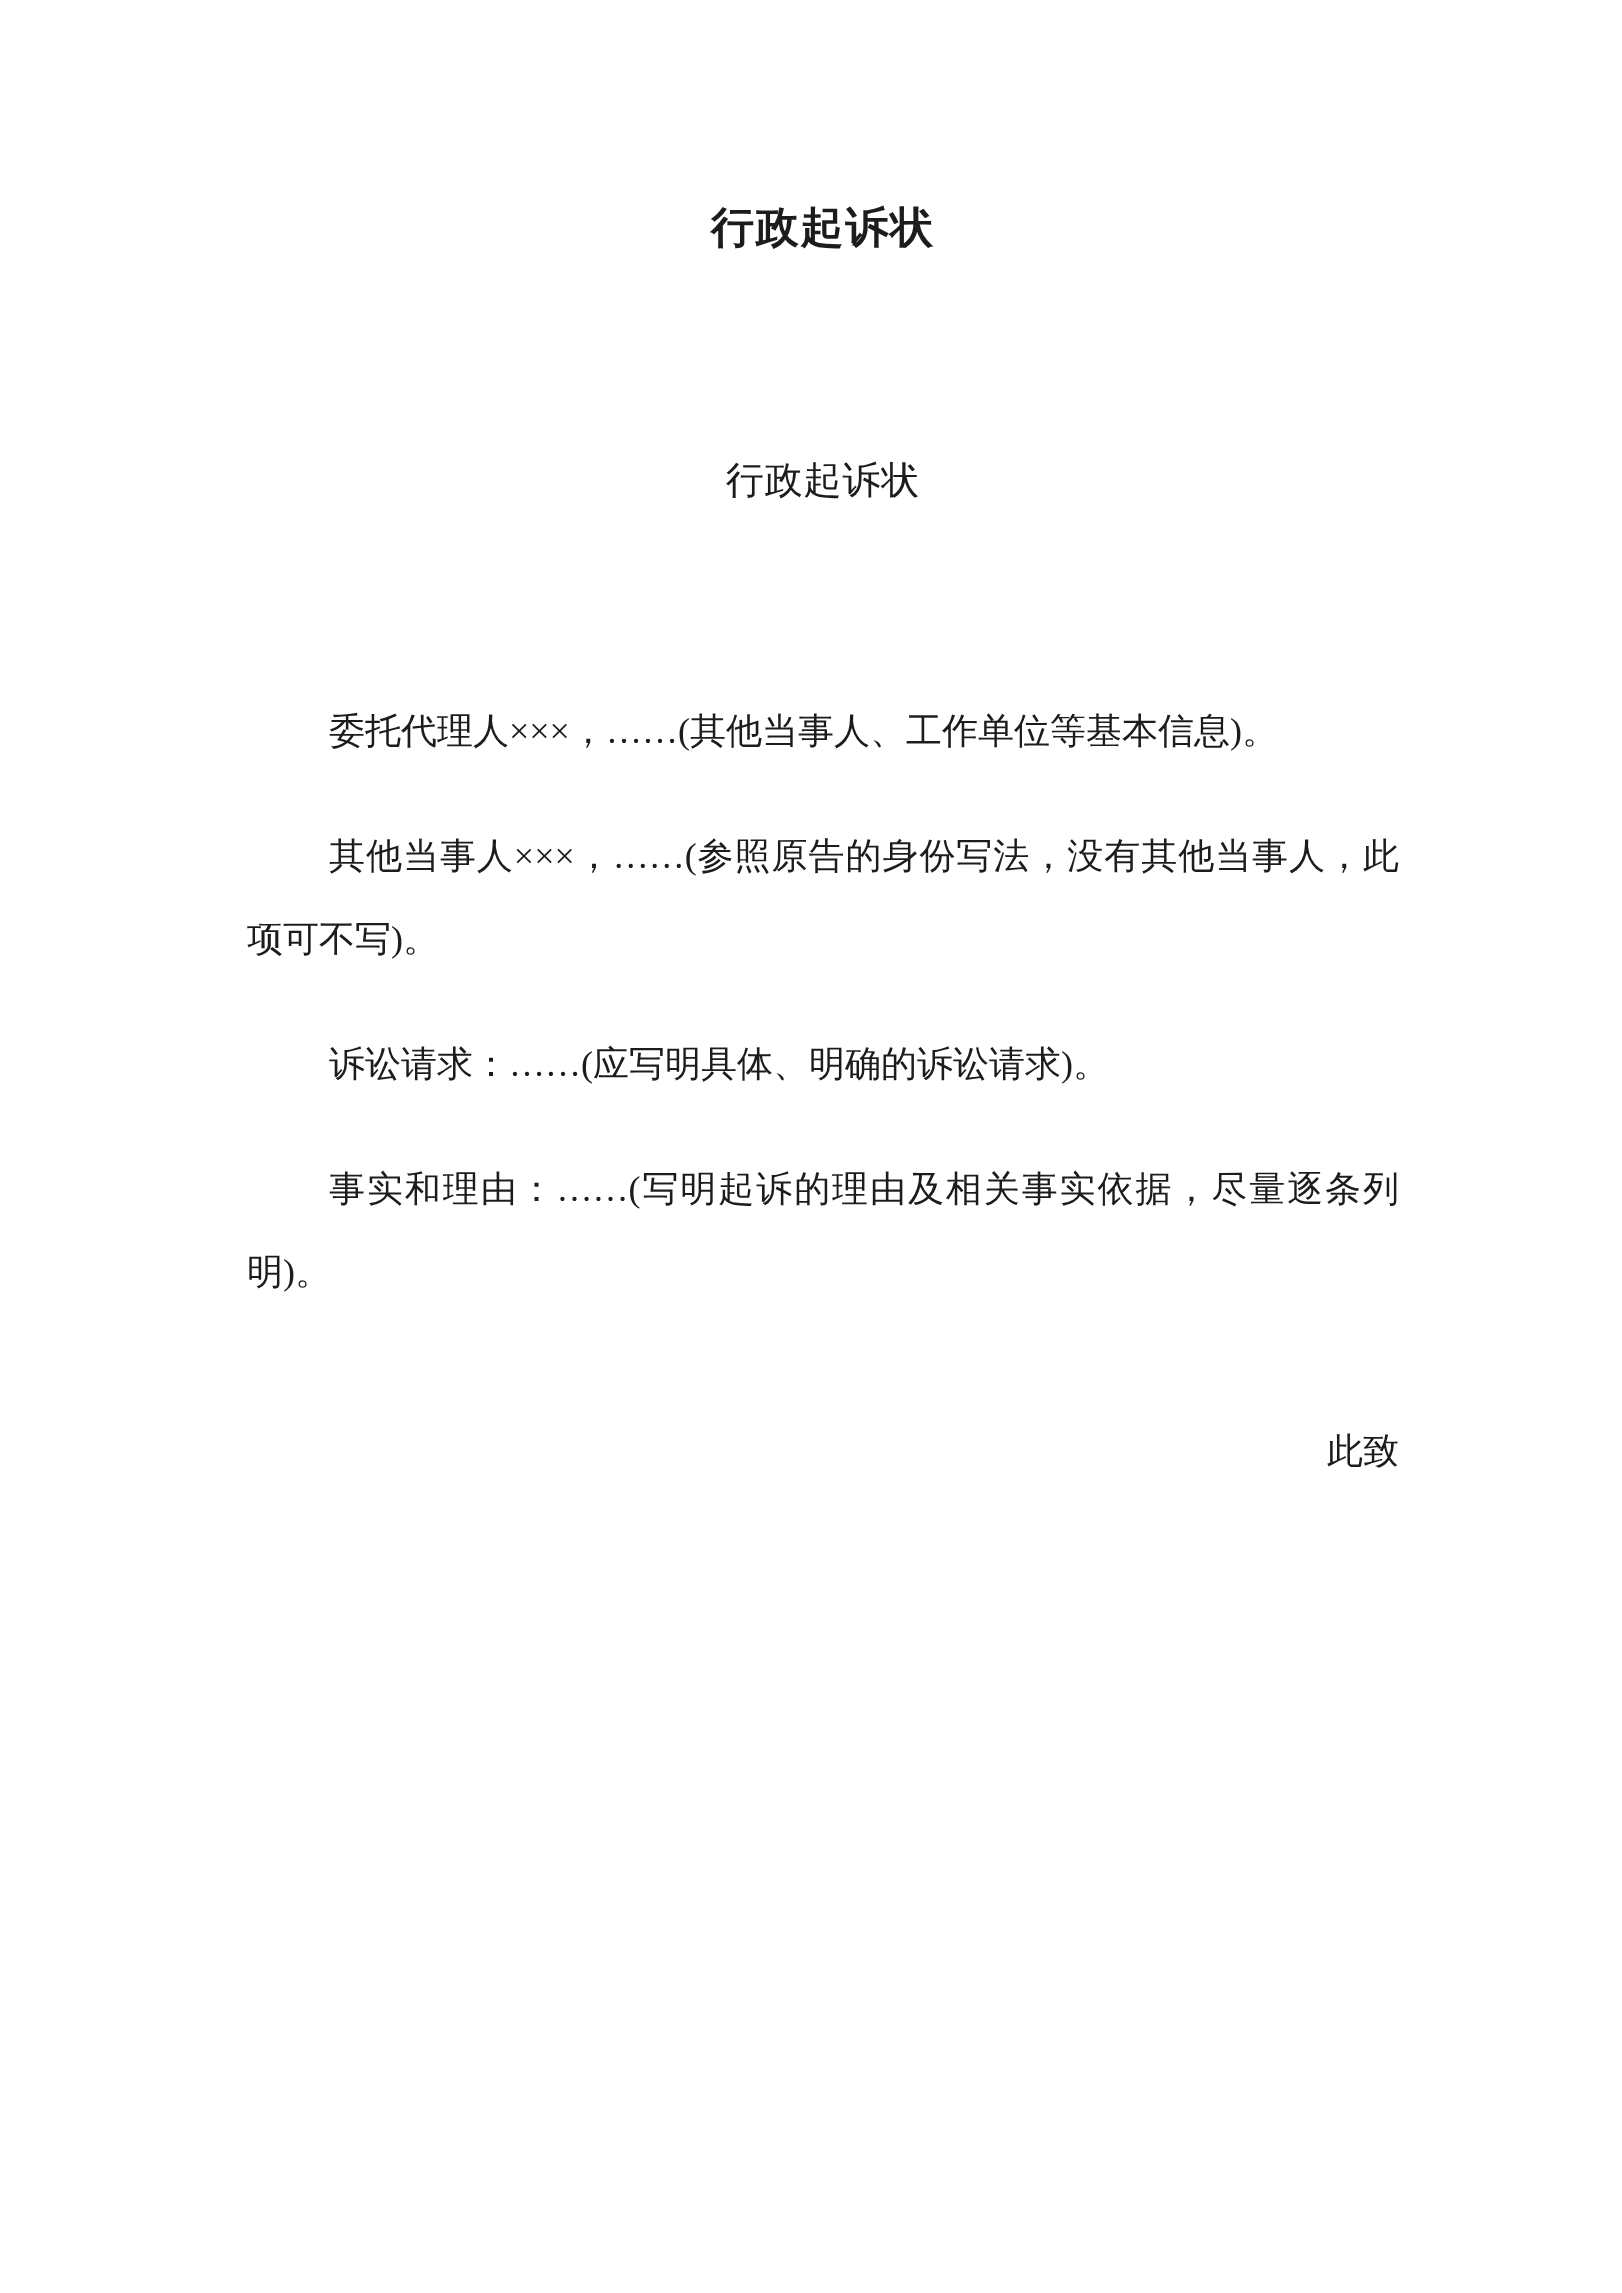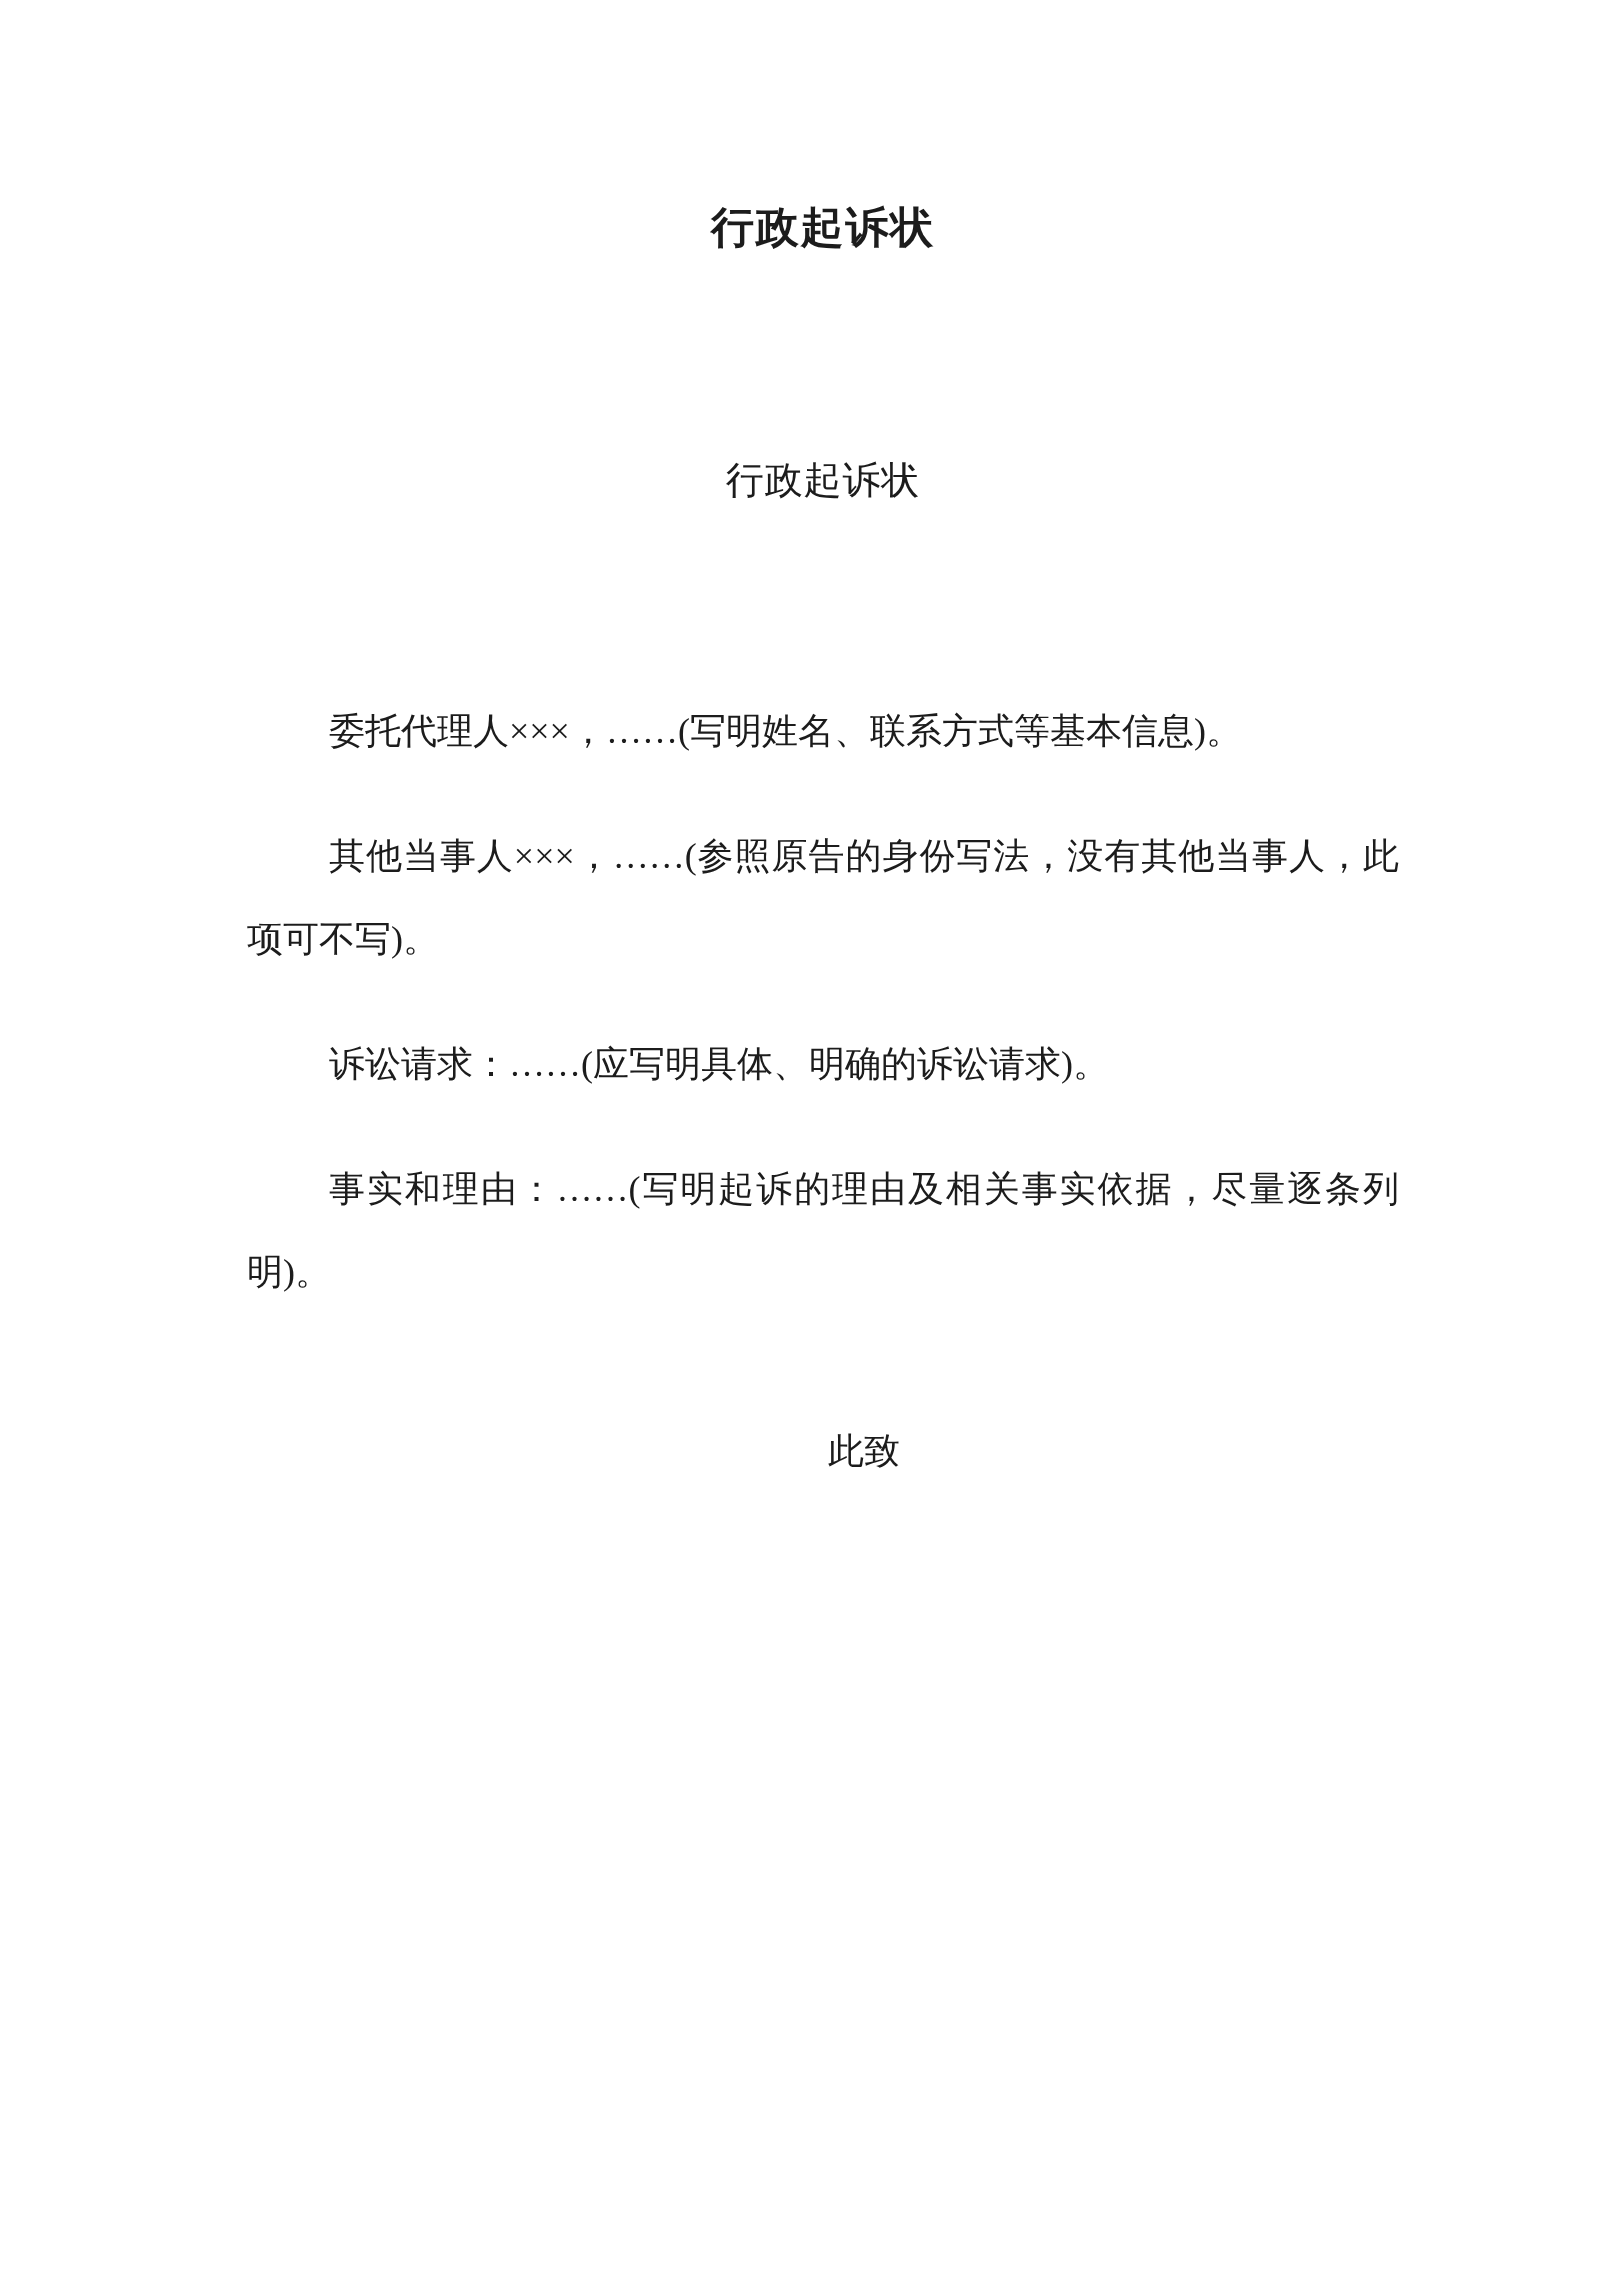--- a/index.html
+++ b/index.html
@@ -38,32 +38,32 @@
   .doc-body p {
     font-size: 36px;
     line-height: 83px;
     margin: 0 0 42px 0;
     text-indent: 82px;
     text-align: justify;
     word-break: break-all;
   }
   .doc-body p.closing {
     margin-top: 96px;
-    text-align: center;
+    text-align: right;
   }
 </style>
 </head>
 <body>
 
 <div class="page">
   <div class="content">
     <div class="doc-title">行政起诉状</div>
     <div class="doc-subtitle">行政起诉状</div>
     <div class="doc-body">
-      <p>委托代理人×××，……(写明姓名、联系方式等基本信息)。</p>
+      <p>委托代理人×××，……(其他当事人、工作单位等基本信息)。</p>
       <p>其他当事人×××，……(参照原告的身份写法，没有其他当事人，此项可不写)。</p>
       <p>诉讼请求：……(应写明具体、明确的诉讼请求)。</p>
       <p>事实和理由：……(写明起诉的理由及相关事实依据，尽量逐条列明)。</p>
       <p class="closing">此致</p>
     </div>
   </div>
 </div>
 
 
 </body></html>

